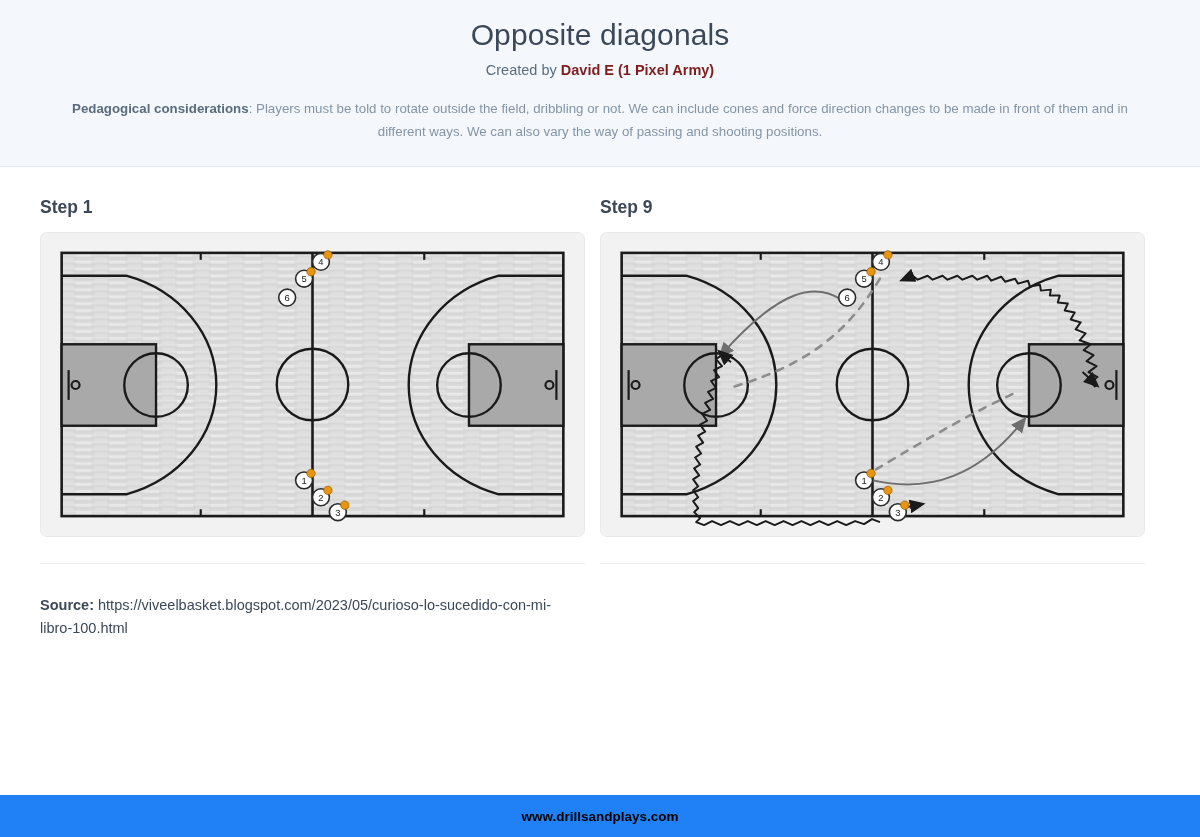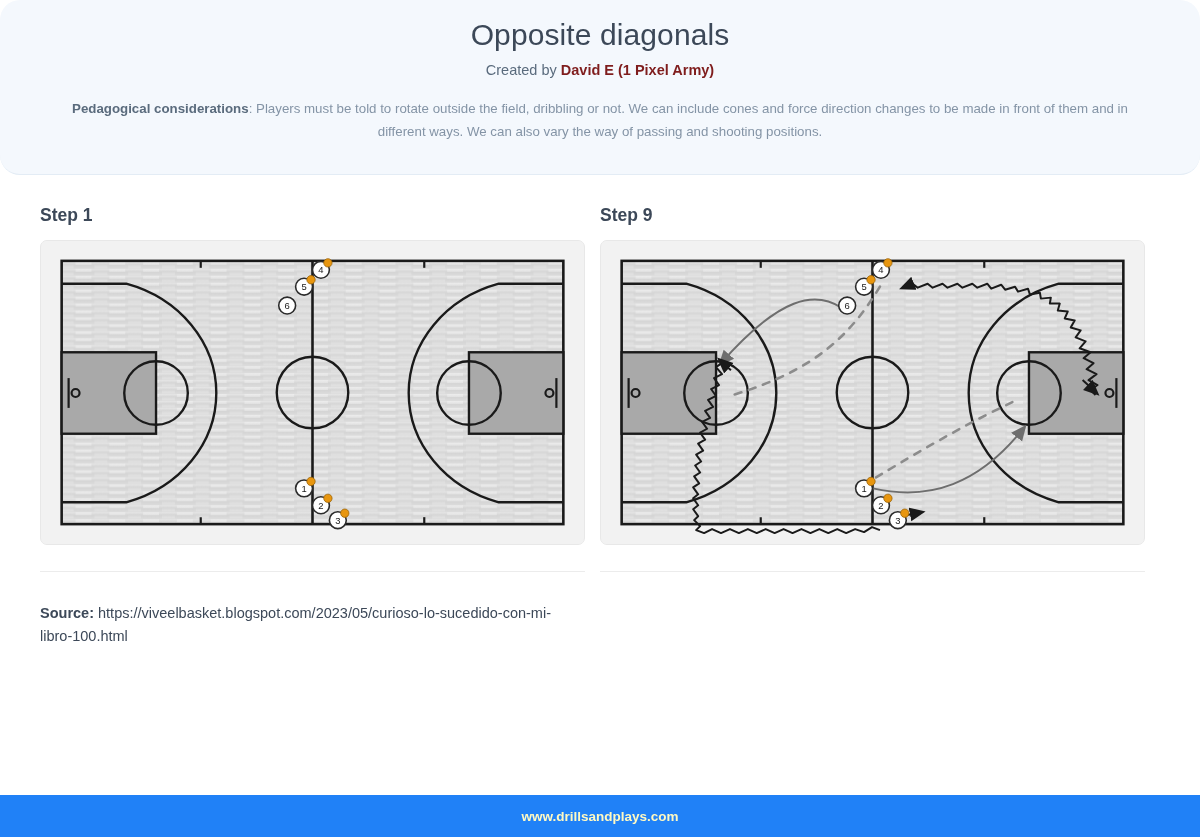--- a/index.html
+++ b/index.html
@@ -11,21 +11,20 @@
     color:#3c4858;
     overflow:hidden;
   }
 
   
   .header {
     background:#f4f8fd;
     border-bottom:1px solid #e3ecf5;
     padding:18px 28px 22px 28px;
     text-align:center;
-    border-radius:20px;
   }
   .title {
     font-size:30px;
     font-weight:400;
     color:#3c4858;
     margin:0 0 10px 0;
     letter-spacing:.1px;
   }
   .created-by {
     font-size:14.5px;
@@ -34,21 +33,21 @@
   }
   .created-by b { color:#7f1d1d; font-weight:700; }
 
   .para {
     font-size:13.3px;
     line-height:1.72;
     color:#8494a6;
     max-width:1100px;
     margin:0 auto 14px auto;
   }
-  .para:last-child { margin-bottom:8px; }
+  .para:last-child { margin-bottom:0; }
   .para b { color:#5a6b7d; font-weight:700; }
 
   
   .steps {
     display:flex;
     gap:15px;
     padding:30px 40px 0 40px;
   }
   .step { width:545px; }
   .step-title {
@@ -81,21 +80,21 @@
     max-width:620px;
   }
   .source b { font-weight:700; }
 
   
   .footer {
     position:absolute;
     left:0; bottom:0;
     width:1200px; height:42px;
     background:#2081f7;
-    color:#fef9c3;
+    color:#000000;
     font-size:13.5px;
     font-weight:700;
     display:flex;
     align-items:center;
     justify-content:center;
   }
 </style>
 </head>
 <body>
 

